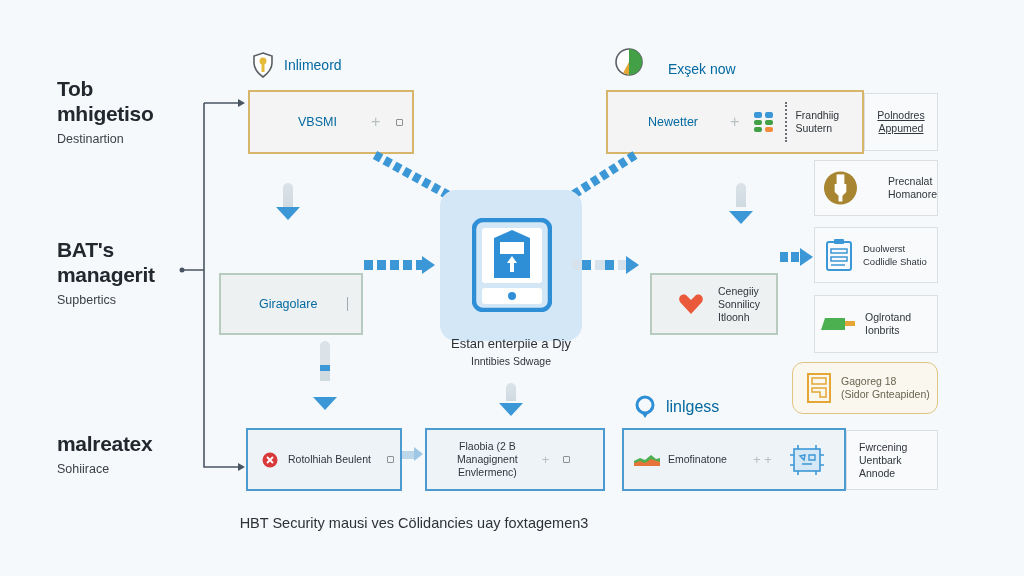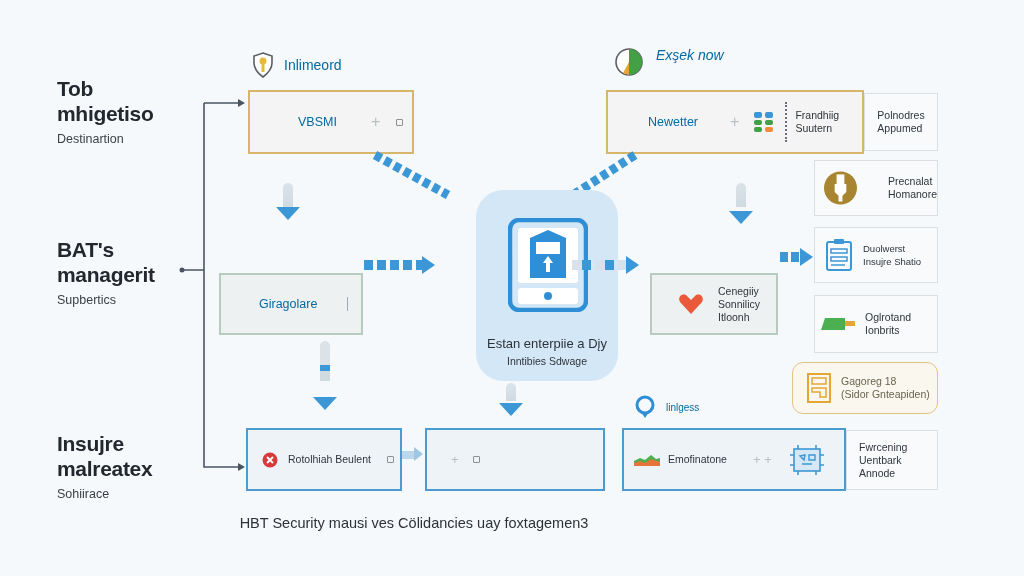--- a/index.html
+++ b/index.html
@@ -32,21 +32,20 @@
   <div class="section-title">Tob</div>
   <div class="section-title">mhigetiso</div>
   <div class="section-sub">Destinartion</div>
 </div>
 <div class="abs" style="left:57px; top:237px;">
   <div class="section-title">BAT's</div>
   <div class="section-title">managerit</div>
   <div class="section-sub">Supbertics</div>
 </div>
 <div class="abs" style="left:57px; top:431px;">
-  <div class="section-title">Insujre</div>
   <div class="section-title">malreatex</div>
   <div class="section-sub">Sohiirace</div>
 </div>
 
 <svg class="abs" style="left:170px; top:95px;" width="80" height="380">
   <path d="M34 8 H70 M34 8 V372 H70 M12 175 H34" stroke="#4a5563" stroke-width="1.6" fill="none"></path>
   <circle cx="12" cy="175" r="2.5" fill="#4a5563"></circle>
   <path d="M68 4 L75 8 L68 12 Z" fill="#4a5563"></path>
   <path d="M68 368 L75 372 L68 376 Z" fill="#4a5563"></path>
 </svg>
@@ -58,21 +57,21 @@
     <rect x="9.5" y="11" width="3" height="9" fill="#e5b93a"></rect>
   </svg>
   <span class="lbl" style="font-size:14px;">Inlimeord</span>
 </div>
 <div class="box gold" style="left:248px; top:90px; width:166px; height:64px;">
   <span class="lbl" style="margin-left:48px;">VBSMI</span>
   <span class="plus" style="margin-left:34px;">+</span>
   <span class="sq" style="margin-left:16px;"></span>
 </div>
 
-<div class="abs" style="left:614px; top:47px; display:flex; align-items:flex-start; gap:12px;font-style:italic;">
+<div class="abs" style="left:614px; top:47px; display:flex; align-items:flex-end; gap:24px;">
   <svg width="30" height="30" viewBox="0 0 30 30">
     <circle cx="15" cy="15" r="13" fill="#fff" stroke="#5a5f66" stroke-width="1.6"></circle>
     <path d="M15 2 A13 13 0 0 1 28 15 A13 13 0 0 1 15 28 Z" fill="#43a047"></path>
     <path d="M15 15 L15 28 L9 26 Z" fill="#e5a636"></path>
   </svg>
   <span class="lbl" style="font-size:14px;">Exşek now</span>
 </div>
 <div class="box gold" style="left:606px; top:90px; width:258px; height:64px;">
   <span class="lbl" style="margin-left:40px;">Newetter</span>
   <span class="plus" style="margin-left:32px;">+</span>
@@ -84,21 +83,21 @@
     <rect x="1" y="17" width="8" height="5" rx="2" fill="#43a047"></rect>
       <rect x="12" y="17" width="8" height="5" rx="2" fill="#f08a3a"></rect>
   </svg>
   <div style="width:0; height:40px; border-left:2px dotted #6b7076; margin-left:10px;"></div>
   <div class="small" style="margin-left:8px;">
     <div>Frandhiig</div>
     <div>Suutern</div>
   </div>
 </div>
 <div class="box plain" style="left:864px; top:93px; width:74px; height:58px; justify-content:center;">
-  <div class="small" style="text-align:left;">
+  <div class="small" style="text-align:center;text-decoration:underline;">
     <div>Polnodres</div>
     <div>Appumed</div>
   </div>
 </div>
 
 <svg class="abs" style="left:360px; top:150px;" width="290" height="60">
   <line x1="15" y1="5" x2="88" y2="45" stroke="#3b97d6" stroke-width="9" stroke-dasharray="7 4"></line>
   <line x1="275" y1="5" x2="213" y2="45" stroke="#3b97d6" stroke-width="9" stroke-dasharray="7 4"></line>
 </svg>
 
@@ -111,21 +110,21 @@
 <div class="stem" style="left:506px; top:383px; height:18px;"></div>
 <div class="arrow-d" style="left:499px; top:403px;"></div>
 
 <div class="box green" style="left:219px; top:237px; width:144px; height:62px;">
   <span class="lbl" style="margin-left:38px;">Giragolare</span>
   <span style="margin-left:30px; width:1px; height:14px; background:#a2aab0;"></span>
 </div>
 <div class="dash-h" style="left:364px; top:260px; width:58px;"></div>
 <div class="arrow-r" style="left:422px; top:256px;"></div>
 
-<div class="abs" style="left:440px; top:190px; width:142px; height:191px; background:#d4e7f6; border-radius:27px;margin-left:36px;">
+<div class="abs" style="left:440px; top:190px; width:142px; height:151px; background:#d4e7f6; border-radius:16px;">
   <svg class="abs" style="left:32px; top:28px;" width="80" height="94" viewBox="0 0 80 94">
     <rect x="2" y="2" width="76" height="90" rx="9" fill="none" stroke="#2f8fd6" stroke-width="4.5"></rect>
     <rect x="10" y="10" width="60" height="55" rx="3" fill="#fff"></rect>
     <path d="M22 20 L40 12 L58 20 V60 H22 Z" fill="#2f8fd6"></path>
     <rect x="28" y="24" width="24" height="12" fill="#fff"></rect>
     <path d="M40 38 L35 45 H38 V54 H42 V45 H45 Z" fill="#fff"></path>
     <rect x="10" y="70" width="60" height="16" rx="3" fill="#fff"></rect>
     <circle cx="40" cy="78" r="4" fill="#2f8fd6"></circle>
   </svg>
   <div class="abs" style="left:0; top:146px; width:142px; text-align:center;">
@@ -163,21 +162,21 @@
 <div class="box plain" style="left:814px; top:227px; width:124px; height:56px;">
   <svg width="28" height="34" viewBox="0 0 28 34" style="margin-left:10px;">
     <rect x="2" y="4" width="24" height="28" rx="2" fill="none" stroke="#3b97d6" stroke-width="2"></rect>
     <rect x="9" y="1" width="10" height="5" rx="1" fill="#3b97d6"></rect>
     <rect x="6" y="11" width="16" height="4" fill="none" stroke="#3b97d6" stroke-width="1.5"></rect>
     <rect x="6" y="19" width="16" height="4" fill="none" stroke="#3b97d6" stroke-width="1.5"></rect>
     <line x1="6" y1="27" x2="20" y2="27" stroke="#3b97d6" stroke-width="1.5"></line>
   </svg>
   <div class="small" style="margin-left:10px; font-size:9.5px;">
     <div>Duolwerst</div>
-    <div>Insujre Shatio</div>
+    <div>Codlidle Shatio</div>
   </div>
 </div>
 <div class="box plain" style="left:814px; top:295px; width:124px; height:58px;">
   <svg width="36" height="18" viewBox="0 0 36 18" style="margin-left:6px;">
     <path d="M4 3 H24 V15 H0 Z" fill="#4caf50"></path>
     <rect x="24" y="6" width="10" height="5" fill="#e5a636"></rect>
   </svg>
   <div class="small" style="margin-left:8px;">
     <div>Oglrotand</div>
     <div>Ionbrits</div>
@@ -200,30 +199,35 @@
     <circle cx="8" cy="8" r="7.5" fill="#d83a3a"></circle>
     <path d="M5 5 L11 11 M11 5 L5 11" stroke="#fff" stroke-width="1.8"></path>
   </svg>
   <span class="small" style="margin-left:10px;">Rotolhiah Beulent</span>
   <span class="sq" style="margin-left:16px;"></span>
 </div>
 <div class="abs" style="left:402px; top:451px; width:12px; height:8px; background:#bcd6ea;"></div>
 <div class="abs" style="left:414px; top:447px; width:0; height:0; border-top:7px solid transparent; border-bottom:7px solid transparent; border-left:9px solid #9ec6e5;"></div>
 
 <div class="box blue" style="left:425px; top:428px; width:180px; height:63px;">
+  <div class="small" style="margin-left:30px; text-align:center;">
+    <div>Flaobia (2 B</div>
+    <div>Managignent</div>
+    <div>Envlermenc)</div>
+  </div>
   <span class="plus" style="margin-left:24px; font-size:13px;">+</span>
   <span class="sq" style="margin-left:14px;"></span>
 </div>
 
 <div class="abs" style="left:634px; top:395px; display:flex; align-items:center; gap:10px;">
   <svg width="22" height="24" viewBox="0 0 22 24">
     <circle cx="11" cy="10" r="8" fill="none" stroke="#2f8fd6" stroke-width="3"></circle>
     <path d="M7 17 L11 23 L15 17" fill="#2f8fd6"></path>
   </svg>
-  <span class="lbl" style="font-size:10px;">linlgess</span>
+  <span class="lbl" style="font-size:16px;">linlgess</span>
 </div>
 <div class="box blue" style="left:622px; top:428px; width:224px; height:63px;">
   <svg width="26" height="12" viewBox="0 0 26 12" style="margin-left:10px;">
     <path d="M0 12 V7 L6 4 L11 6 L17 1 L22 5 L26 4 V12 Z" fill="#4caf50"></path>
     <path d="M0 12 V9 L6 7 L11 9 L17 5 L26 8 V12 Z" fill="#e5743a"></path>
   </svg>
   <span class="small" style="margin-left:8px;text-align:center;">Emofinatone</span>
   <span class="plus" style="margin-left:26px; font-size:13px;">+ +</span>
   <svg width="38" height="34" viewBox="0 0 38 34" style="margin-left:16px;">
     <rect x="6" y="6" width="26" height="22" fill="#d6e8f6" stroke="#3b97d6" stroke-width="1.6"></rect>

